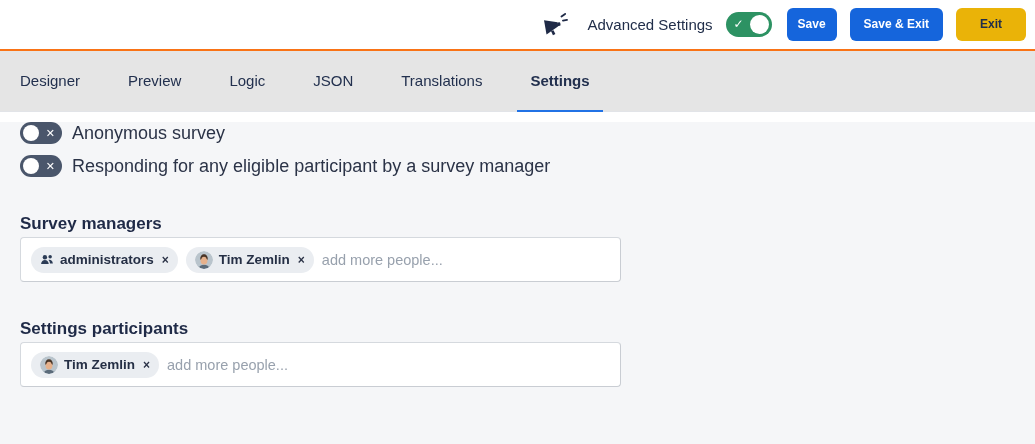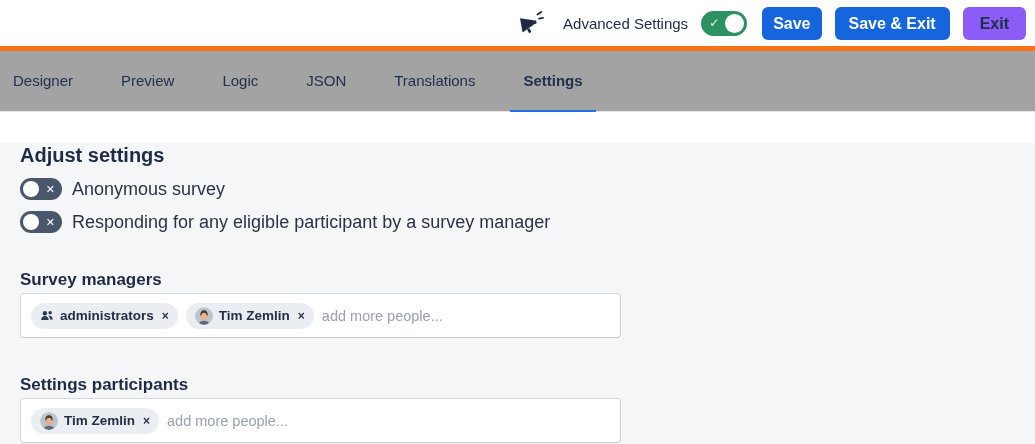--- a/index.html
+++ b/index.html
@@ -13,21 +13,21 @@
 
   
   .topbar {
     height: 51px;
     display: flex;
     align-items: center;
     justify-content: flex-end;
     gap: 13px;
     padding: 0 9px 0 0;
     background: #ffffff;
-    border-bottom: 5px solid #f97316;
+    border-bottom: 2px solid #f97316;
   }
   .megaphone { display: flex; align-items: center; margin-right: 6px; }
   .adv-label { font-size: 15px; color: #212e4a; }
   .switch-on {
     width: 46px; height: 25px; border-radius: 13px;
     background: #2d9263;
     position: relative;
     display: inline-flex; align-items: center;
     cursor: pointer;
     flex: 0 0 auto;
@@ -37,35 +37,35 @@
     color: #ffffff; font-size: 12px; font-weight: bold;
     position: absolute; left: 8px; top: 5px; line-height: 14px;
   }
   .switch-on .knob {
     width: 19px; height: 19px; border-radius: 50%;
     background: #ffffff; position: absolute; right: 3px; top: 3px;
   }
   .btn {
     border: none; border-radius: 6px;
     font-family: inherit;
-    font-size: 16px; font-weight: 700;
+    font-size: 12px; font-weight: 700;
     padding: 8px 11px; cursor: pointer;
     line-height: 17px;
   }
   .btn-primary { background: #1565dc; color: #ffffff; }
   .btn-wide { padding: 8px 14px; }
-  .btn-light { background: #8b5cf6; color: #212e4a; padding: 8px 17px; }
+  .btn-light { background: #eab308; color: #212e4a; padding: 8px 24px; }
 
   
   .tabs {
     height: 61px;
     display: flex;
     align-items: stretch;
-    padding-left: 0;
-    background: #a3a3a3;
+    padding-left: 7px;
+    background: #e5e5e5;
     border-bottom: 1px solid #e2e4e8;
   }
   .tab {
     display: flex; align-items: center;
     padding: 0 13px;
     margin-right: 22px;
     font-size: 15px;
     color: #22304e;
     cursor: pointer;
     border-bottom: 2px solid transparent;
@@ -186,21 +186,20 @@
   <div class="tab">Designer</div>
   <div class="tab">Preview</div>
   <div class="tab">Logic</div>
   <div class="tab">JSON</div>
   <div class="tab">Translations</div>
   <div class="tab active">Settings</div>
 </div>
 
 <div class="content">
 
-  <div class="page-heading">Adjust settings</div>
 
   <div class="toggle-row">
     <span class="switch-off">
       <span class="knob"></span>
       <span class="cross">✕</span>
     </span>
     <span class="toggle-label">Anonymous survey</span>
   </div>
 
   <div class="toggle-row">

